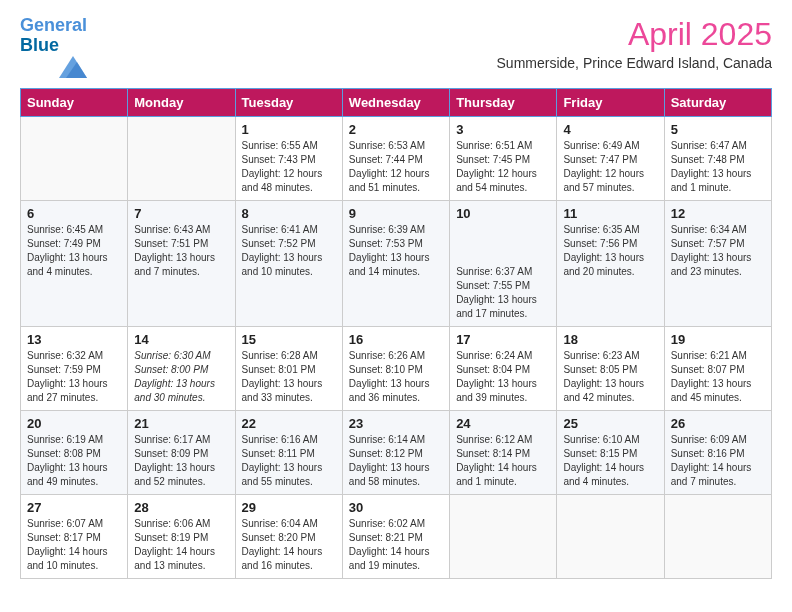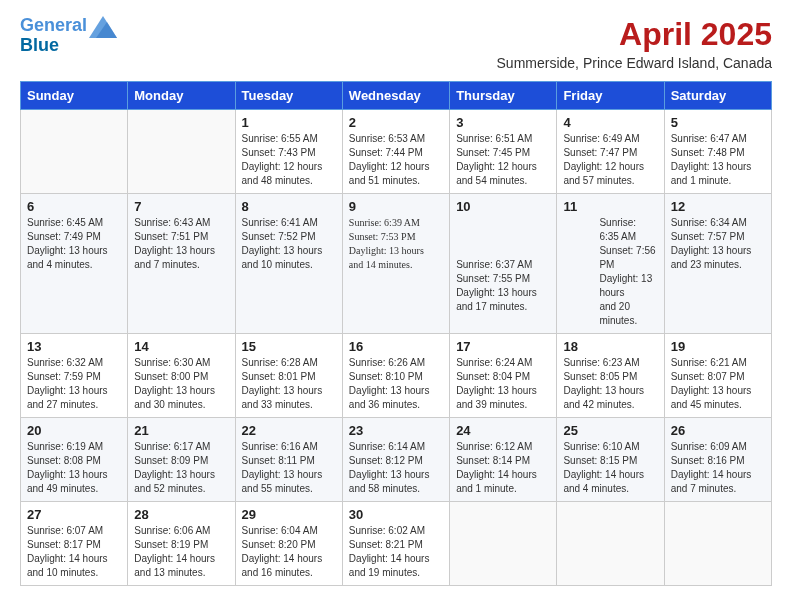--- a/index.html
+++ b/index.html
@@ -38,35 +38,35 @@
     .logo-icon {
       width: 28px;
       height: 22px;
       margin-left: 2px;
     }
     .title-section {
       text-align: right;
     }
     .month-title {
       font-size: 32px;
-      font-weight: bold;
-      color: #b91c1c;
+      font-weight: normal;
+      color: #ec4899;
     }
     .subtitle {
       font-size: 14px;
       color: #333;
       margin-top: 2px;
     }
     .calendar-table {
       width: 100%;
       border-collapse: collapse;
       border: 1px solid #ccc;
     }
     .calendar-table th {
-      background-color: #1d4ed8;
+      background-color: #be185d;
       color: #fff;
       font-size: 13px;
       font-weight: bold;
       padding: 6px 6px;
       text-align: left;
       border: 1px solid #5a9ddf;
       margin-top: 45px;
     }
     .calendar-table td {
       vertical-align: top;
@@ -97,21 +97,21 @@
       background: #f9f9f9 !important;
     }
   </style>
 </head>
 <body>
 
 <div class="page">
   <div class="header">
     <div class="logo">
       <div>
-        <div style="display:flex;align-items:flex-start;">
+        <div style="display:flex;align-items:flex-end;flex-direction:column;">
           <div class="logo-text">
             <span>General</span><br>
             <span style="color:#0369a1;">Blue</span>
           </div>
           <svg class="logo-icon" viewBox="0 0 28 22" xmlns="http://www.w3.org/2000/svg">
             <polygon points="0,22 14,0 28,22" fill="#4a90d9" opacity="0.85"></polygon>
             <polygon points="7,22 18,6 28,22" fill="#3a7dc9" opacity="0.7"></polygon>
           </svg>
         </div>
       </div>
@@ -191,35 +191,35 @@
           </td>
           <td>
             <span class="day-number">8</span>
             <div class="day-info" style="white-space: pre-line;">Sunrise: 6:41 AM
 Sunset: 7:52 PM
 Daylight: 13 hours
 and 10 minutes.</div>
           </td>
           <td>
             <span class="day-number">9</span>
-            <div class="day-info" style="white-space: pre-line; font-family: Liberation Serif, serif;">Sunrise: 6:39 AM
+            <div class="day-info" style="white-space: pre-line;">Sunrise: 6:39 AM
 Sunset: 7:53 PM
 Daylight: 13 hours
 and 14 minutes.</div>
           </td>
           <td>
             <span class="day-number">10</span>
             <div class="day-info" style="white-space: pre-line; margin-top: 44px;">Sunrise: 6:37 AM
 Sunset: 7:55 PM
 Daylight: 13 hours
 and 17 minutes.</div>
           </td>
           <td>
             <span class="day-number">11</span>
-            <div class="day-info" style="white-space: pre-line; margin-left: 36px;">Sunrise: 6:35 AM
+            <div class="day-info" style="white-space: pre-line;">Sunrise: 6:35 AM
 Sunset: 7:56 PM
 Daylight: 13 hours
 and 20 minutes.</div>
           </td>
           <td>
             <span class="day-number">12</span>
             <div class="day-info" style="white-space: pre-line;">Sunrise: 6:34 AM
 Sunset: 7:57 PM
 Daylight: 13 hours
 and 23 minutes.</div>
@@ -228,21 +228,21 @@
         <tr>
           <td>
             <span class="day-number">13</span>
             <div class="day-info" style="white-space: pre-line;">Sunrise: 6:32 AM
 Sunset: 7:59 PM
 Daylight: 13 hours
 and 27 minutes.</div>
           </td>
           <td>
             <span class="day-number">14</span>
-            <div class="day-info" style="white-space: pre-line;">Sunrise: 6:30 AM
+            <div class="day-info" style="white-space: pre-line; font-style: italic;">Sunrise: 6:30 AM
 Sunset: 8:00 PM
 Daylight: 13 hours
 and 30 minutes.</div>
           </td>
           <td>
             <span class="day-number">15</span>
             <div class="day-info" style="white-space: pre-line;">Sunrise: 6:28 AM
 Sunset: 8:01 PM
 Daylight: 13 hours
 and 33 minutes.</div>

